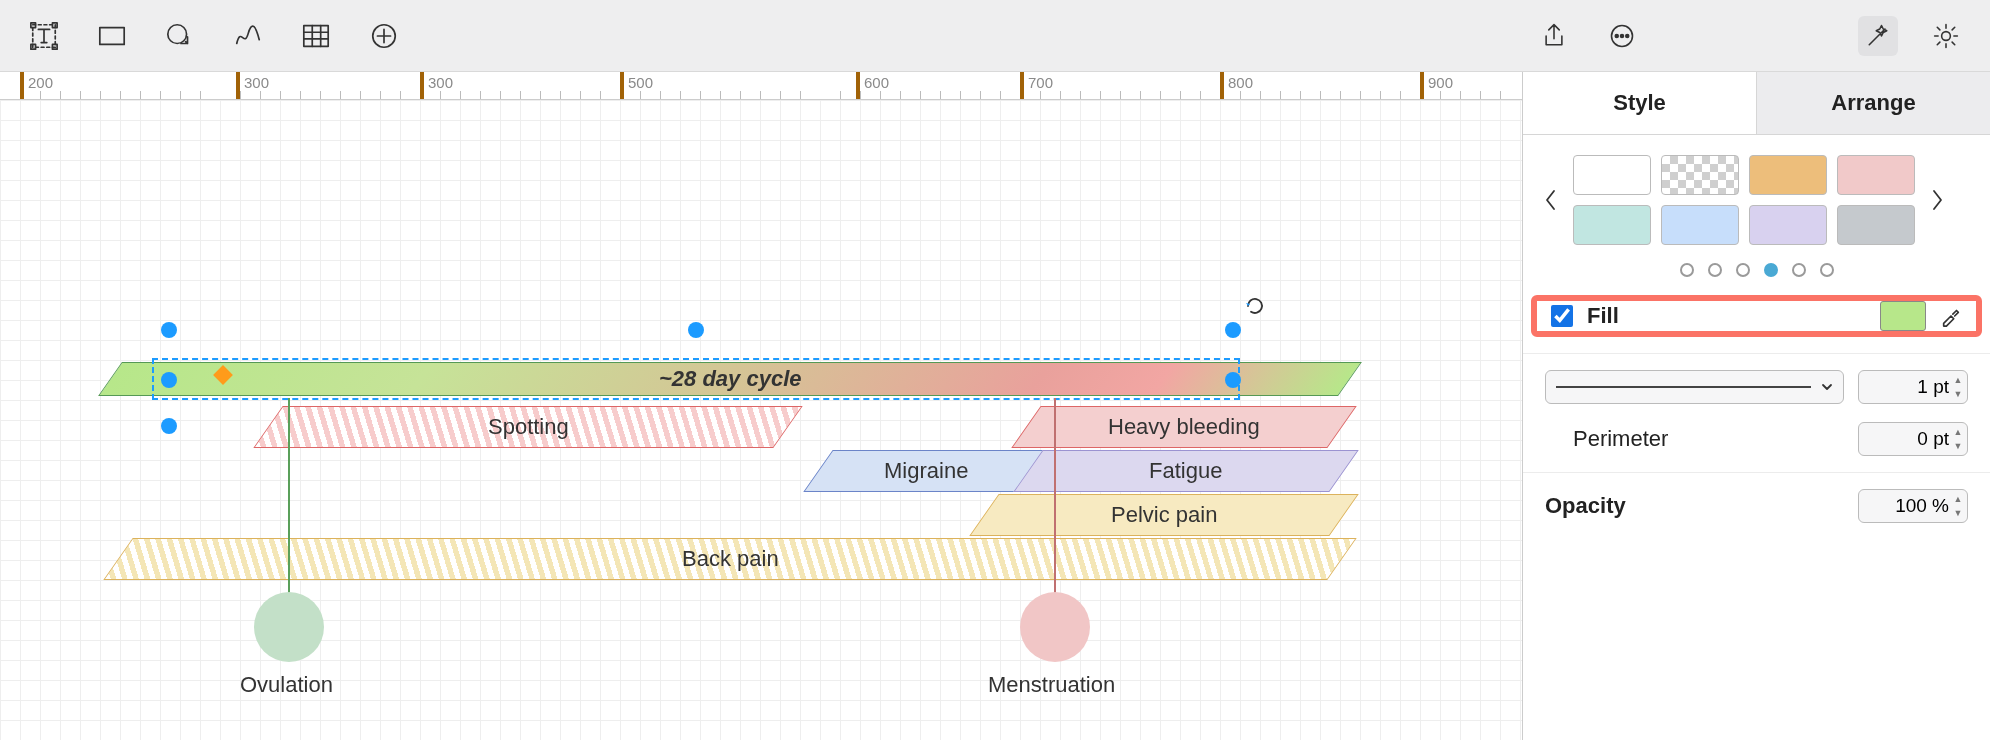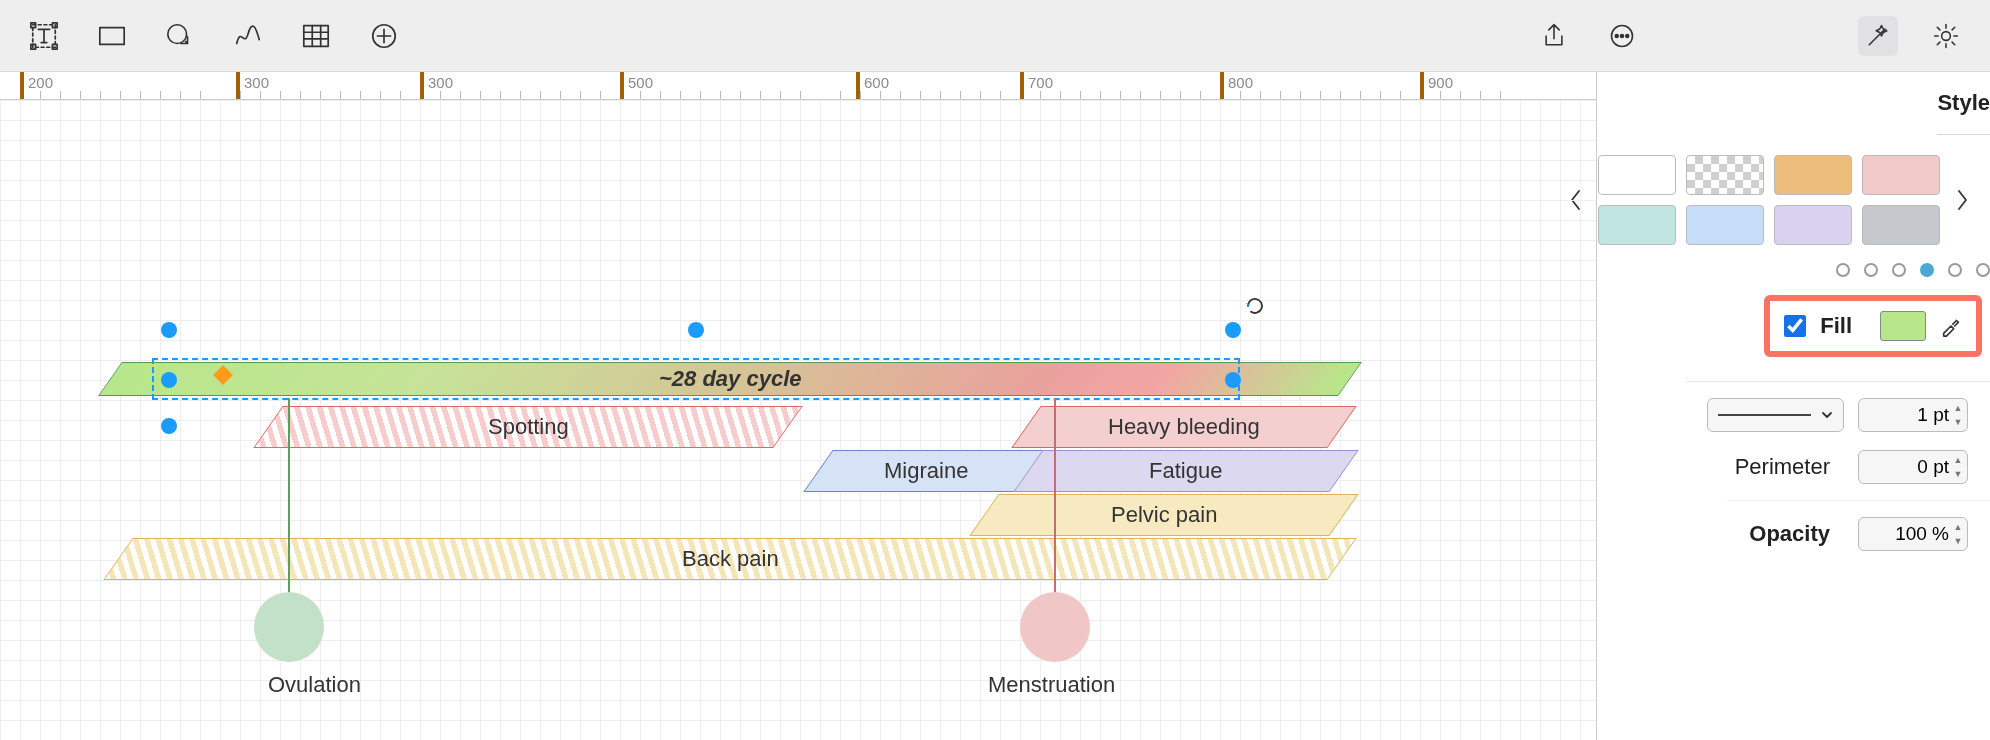--- a/index.html
+++ b/index.html
@@ -48,36 +48,36 @@
   .vline { position:absolute; width:2px; }
   .vline.green { background:#5aa05a; }
   .vline.red   { background:#c07070; }
 
   .sel-rect { position:absolute; border:2px dashed #1c9bff; }
   .sel-handle { position:absolute; width:16px; height:16px; background:#1c9bff; border-radius:50%; }
   .sel-diamond { position:absolute; width:14px; height:14px; background:#ff9b1a; transform:rotate(45deg); }
   .sel-rotate { position:absolute; width:20px; height:20px; color:#1c9bff; }
 
   
-  .sidebar { width:394px; border-left:1px solid #ccc; background:#fff; display:flex; flex-direction:column;align-items:flex-end; }
+  .sidebar { width:468px; border-left:1px solid #ccc; background:#fff; display:flex; flex-direction:column; }
   .tabs { display:flex; border-bottom:1px solid #d6d6d6; }
   .tab { flex:1; text-align:center; padding:18px 0; font-size:22px; font-weight:600; color:#222; background:#ECECEE; border-right:1px solid #d6d6d6; }
   .tab:last-child{border-right:none;}
   .tab.active { background:#fff; }
 
   .swatch-row { padding:20px 18px 8px; display:flex; align-items:center; gap:12px; }
   .chev { width:20px; height:20px; color:#5b5b5b; display:flex; align-items:center; justify-content:center; }
   .swatches { display:grid; grid-template-columns:repeat(4,78px); grid-auto-rows:40px; gap:10px; }
   .swatch { width:78px; height:40px; border:1px solid #bbb; border-radius:4px; }
 
   .pager { display:flex; justify-content:center; gap:14px; padding:10px 0 18px; }
   .pager-dot { width:14px; height:14px; border-radius:50%; border:2px solid #9a9a9a; }
   .pager-dot.active { background:#4aa9d4; border-color:#4aa9d4; }
 
-  .highlight-box { margin:0 8px 24px; border:6px solid #fb7366; border-radius:6px; padding:10px 14px; display:flex; flex-direction:column; gap:18px; }
+  .highlight-box { margin:0 8px 16px; border:6px solid #fb7366; border-radius:6px; padding:0 14px; display:flex; flex-direction:column; gap:18px; }
   .prop-row { display:flex; align-items:center; gap:14px; }
   .prop-row label { font-size:22px; color:#222; font-weight:600; }
   .prop-spacer{flex:1;}
   input[type=checkbox] { width:22px; height:22px; accent-color:#1473e6; }
   .select { height:36px; border:1px solid #bbb; border-radius:6px; padding:0 10px; font-size:20px; background:#f6f6f7; }
   .color-chip { width:46px; height:30px; border:1px solid #888; border-radius:3px; }
   .eyedrop { width:22px; height:22px; color:#444; }
 
   .section { padding:16px 22px; display:flex; flex-direction:column; gap:18px; border-top:1px solid #ececec; }
   .section .prop-row label { font-weight:600; }
@@ -308,28 +308,29 @@
 
         <div class="parallelogram backpain" style="left:118px; top:438px; width:1224px; height:42px;">
           <span>Back pain</span>
         </div>
 
         <div class="vline green" style="left:288px; top:298px; height:218px;"></div>
         <div class="vline red" style="left:1054px; top:298px; height:218px;"></div>
 
         <div class="event-circle ovulation-c" style="left:254px; top:492px;"></div>
         <div class="event-circle menstruation-c" style="left:1020px; top:492px;"></div>
-        <div class="event-label" style="left:240px; top:572px;padding-left:28px;">Ovulation</div>
+        <div class="event-label" style="left:240px; top:572px;">Ovulation</div>
         <div class="event-label" style="left:988px; top:572px;">Menstruation</div>
       </div>
     </div>
 
     <div class="sidebar">
       <div class="tabs">
         <div class="tab active">Style</div>
+        <div class="tab">Arrange</div>
       </div>
 
       <div class="swatch-row">
         <div class="chev">
           <svg width="16" height="24" viewBox="0 0 16 24">
               <path class="s" d="M11 3 L4 12 L11 21"></path>
             </svg>
         </div>
         <div class="swatches">
             <div class="swatch" style="background: rgb(255, 255, 255);"></div>

